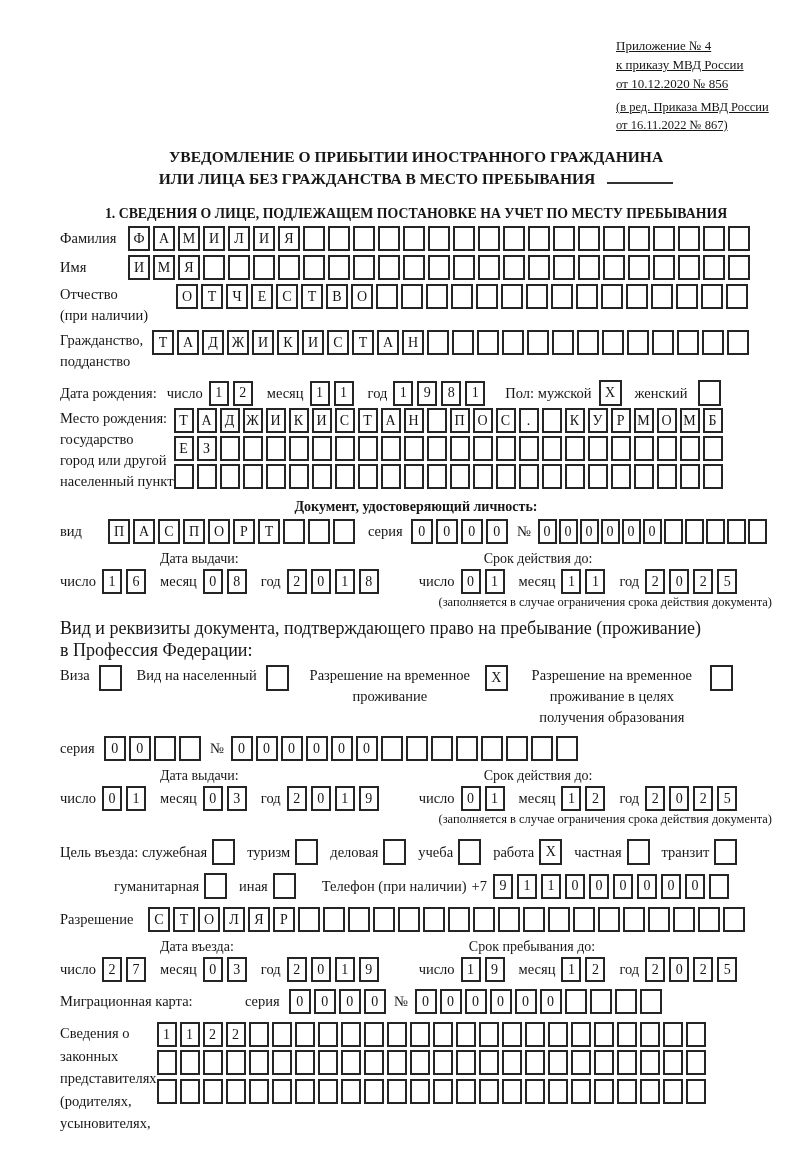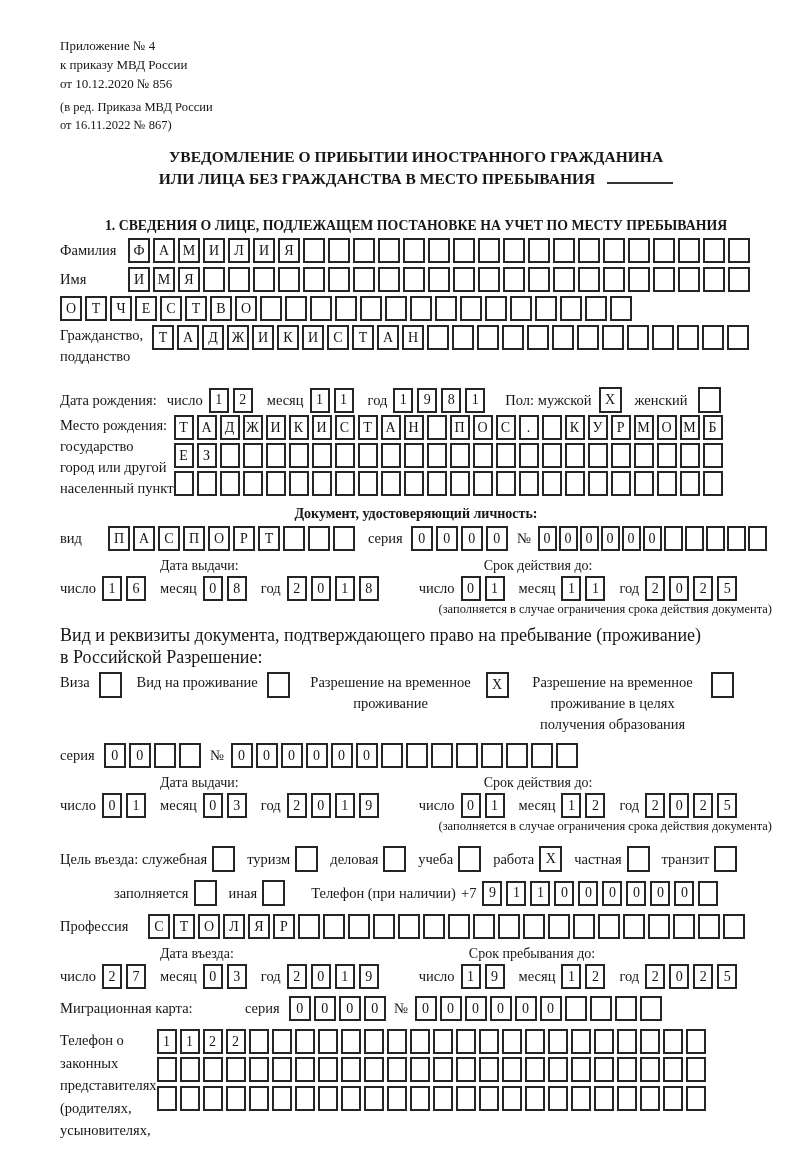--- a/index.html
+++ b/index.html
@@ -1,28 +1,28 @@
 <!DOCTYPE html>
 <html><head>
 <meta charset="utf-8">
 <style>
   html, body { margin:0; padding:0; background:#ffffff; }
   body { width:800px; height:1163px; overflow:hidden; color:#161616;
          font-family:"Liberation Serif", "DejaVu Serif", serif; }
   .page { padding:36px 28px 0 60px; }
 
   
-  .appendix { font-size:13px; line-height:19px; white-space:nowrap; }
+  .appendix { margin-left:556px; font-size:13px; line-height:19px; white-space:nowrap;text-decoration:underline; }
   .amend-block { margin-top:5px; }
   .amend-block div { font-size:12.5px; line-height:18px; }
   .forma { margin-top:16px; font-weight:bold; font-size:14.5px; text-align:right; padding-right:6px; }
 
   .title { margin-top:12px; text-align:center; font-weight:bold; font-size:15.5px; line-height:22px; }
   .blank-line { display:inline-block; width:66px; border-bottom:2px solid #333; height:14px; margin-left:12px; }
-  .sec { margin-top:28px; font-weight:bold; font-size:13.8px; text-align:center; white-space:nowrap; }
+  .sec { margin-top:16px; font-weight:bold; font-size:13.8px; text-align:center; white-space:nowrap; }
 
   
   .row { display:flex; align-items:flex-start; margin-top:4px; }
   .cells { display:inline-flex; flex-wrap:nowrap; }
   .cell { box-sizing:border-box; width:22px; height:25px; border:2px solid #252525;
           margin-right:3px; display:inline-flex; align-items:center; justify-content:center;
           font-size:14px; background:#fff; }
   .cell.sm { width:20px; }
   .cell.t  { width:19px; margin-right:2px; }
   .cell.dc { width:20px; margin-right:4px; }
@@ -144,20 +144,24 @@
         <span class="cell"></span>
         <span class="cell"></span>
         <span class="cell"></span>
         <span class="cell"></span>
         <span class="cell"></span>
         <span class="cell"></span>
       </span>
   </div>
 
   <div class="row">
+    <div class="lblcol w116">
+      <div>Отчество</div>
+      <div>(при наличии)</div>
+    </div>
     <span class="cells">
         <span class="cell">О</span>
         <span class="cell">Т</span>
         <span class="cell">Ч</span>
         <span class="cell">Е</span>
         <span class="cell">С</span>
         <span class="cell">Т</span>
         <span class="cell">В</span>
         <span class="cell">О</span>
         <span class="cell"></span>
@@ -204,21 +208,21 @@
         <span class="cell"></span>
         <span class="cell"></span>
         <span class="cell"></span>
         <span class="cell"></span>
         <span class="cell"></span>
         <span class="cell"></span>
         <span class="cell"></span>
       </span>
   </div>
 
-  <div class="row" style="margin-top:20px; align-items:center;">
+  <div class="row" style="margin-top:8px; align-items:center;">
     <span class="lbl" style="margin-right:10px;">Дата рождения:</span>
     <span class="dg">
       <span class="dlbl">число</span>
       <span class="cells">
           <span class="cell dc">1</span>
           <span class="cell dc">2</span>
         </span>
       <span class="dlbl">месяц</span>
       <span class="cells">
           <span class="cell dc">1</span>
@@ -411,32 +415,32 @@
           <span class="cell dc">0</span>
           <span class="cell dc">2</span>
           <span class="cell dc">5</span>
         </span>
     </span>
   </div>
   <div class="note">(заполняется в случае ограничения срока действия документа)</div>
 
   <div class="intro">
     <div>Вид и реквизиты документа, подтверждающего право на пребывание (проживание)</div>
-    <div>в Российской Разрешение:</div>
+    <div>в Профессия Федерации:</div>
   </div>
 
   <div class="opts">
     <div class="opt">
       <span class="txt">Виза</span>
       <span class="cells">
           <span class="cell cb"></span>
         </span>
     </div>
     <div class="opt">
-      <span class="txt">Вид на проживание</span>
+      <span class="txt">Вид на населенный</span>
       <span class="cells">
           <span class="cell cb"></span>
         </span>
     </div>
     <div class="opt">
       <span class="txt w170">
         <span>Разрешение на временное</span><br>
         <span>проживание</span>
       </span>
       <span class="cells">
@@ -553,21 +557,21 @@
     <span class="cells">
         <span class="cell cb"></span>
       </span>
     <span class="plbl">транзит</span>
     <span class="cells" style="margin-right:0;">
         <span class="cell cb"></span>
       </span>
   </div>
 
   <div class="purpose purpose2">
-    <span class="plbl">заполняется</span>
+    <span class="plbl">гуманитарная</span>
     <span class="cells">
         <span class="cell cb"></span>
       </span>
     <span class="plbl">иная</span>
     <span class="cells">
         <span class="cell cb"></span>
       </span>
     <span class="plbl phone-lbl">Телефон (при наличии)</span>
     <span class="p7">+7</span>
     <span class="cells">
@@ -578,21 +582,21 @@
         <span class="cell dc">0</span>
         <span class="cell dc">0</span>
         <span class="cell dc">0</span>
         <span class="cell dc">0</span>
         <span class="cell dc">0</span>
         <span class="cell dc"></span>
       </span>
   </div>
 
   <div class="row" style="margin-top:8px;">
-    <span class="lbl" style="width:88px;">Профессия</span>
+    <span class="lbl" style="width:88px;">Разрешение</span>
     <span class="cells">
         <span class="cell">С</span>
         <span class="cell">Т</span>
         <span class="cell">О</span>
         <span class="cell">Л</span>
         <span class="cell">Я</span>
         <span class="cell">Р</span>
         <span class="cell"></span>
         <span class="cell"></span>
         <span class="cell"></span>
@@ -678,21 +682,21 @@
         <span class="cell">0</span>
         <span class="cell"></span>
         <span class="cell"></span>
         <span class="cell"></span>
         <span class="cell"></span>
       </span>
   </div>
 
   <div class="guard">
     <div class="lblcol w150">
-      <div>Телефон о</div>
+      <div>Сведения о</div>
       <div>законных</div>
       <div>представителях</div>
       <div>(родителях,</div>
       <div>усыновителях,</div>
 
     </div>
     <div class="cells-col">
       <div class="cells">
           <span class="cell sm">1</span>
           <span class="cell sm">1</span>

